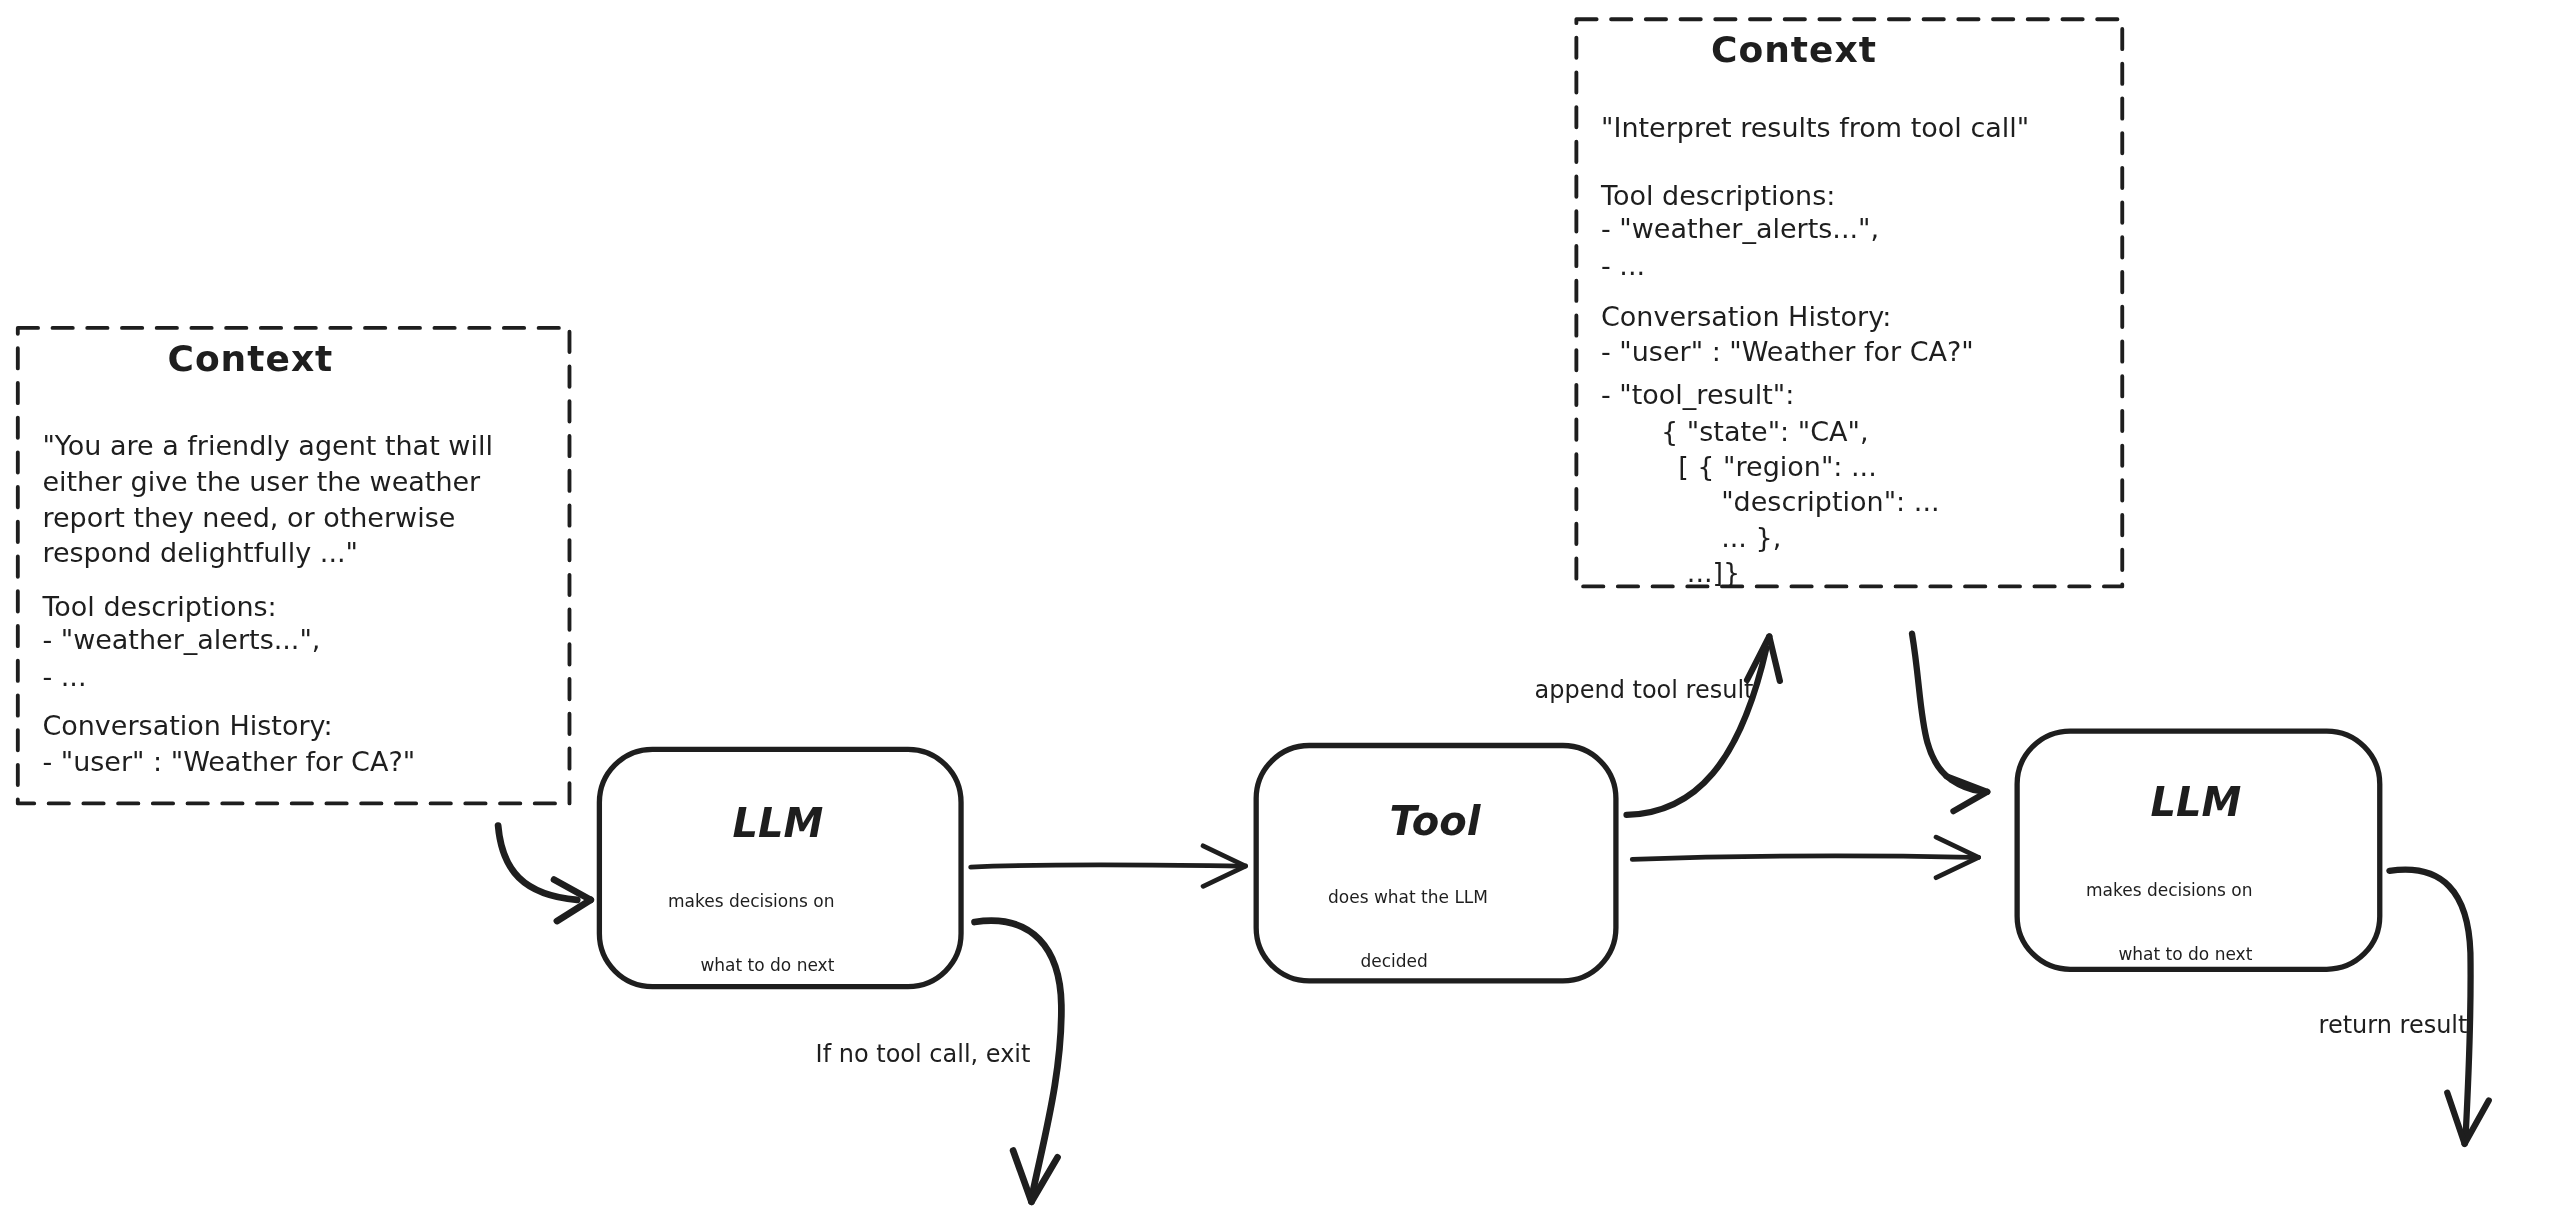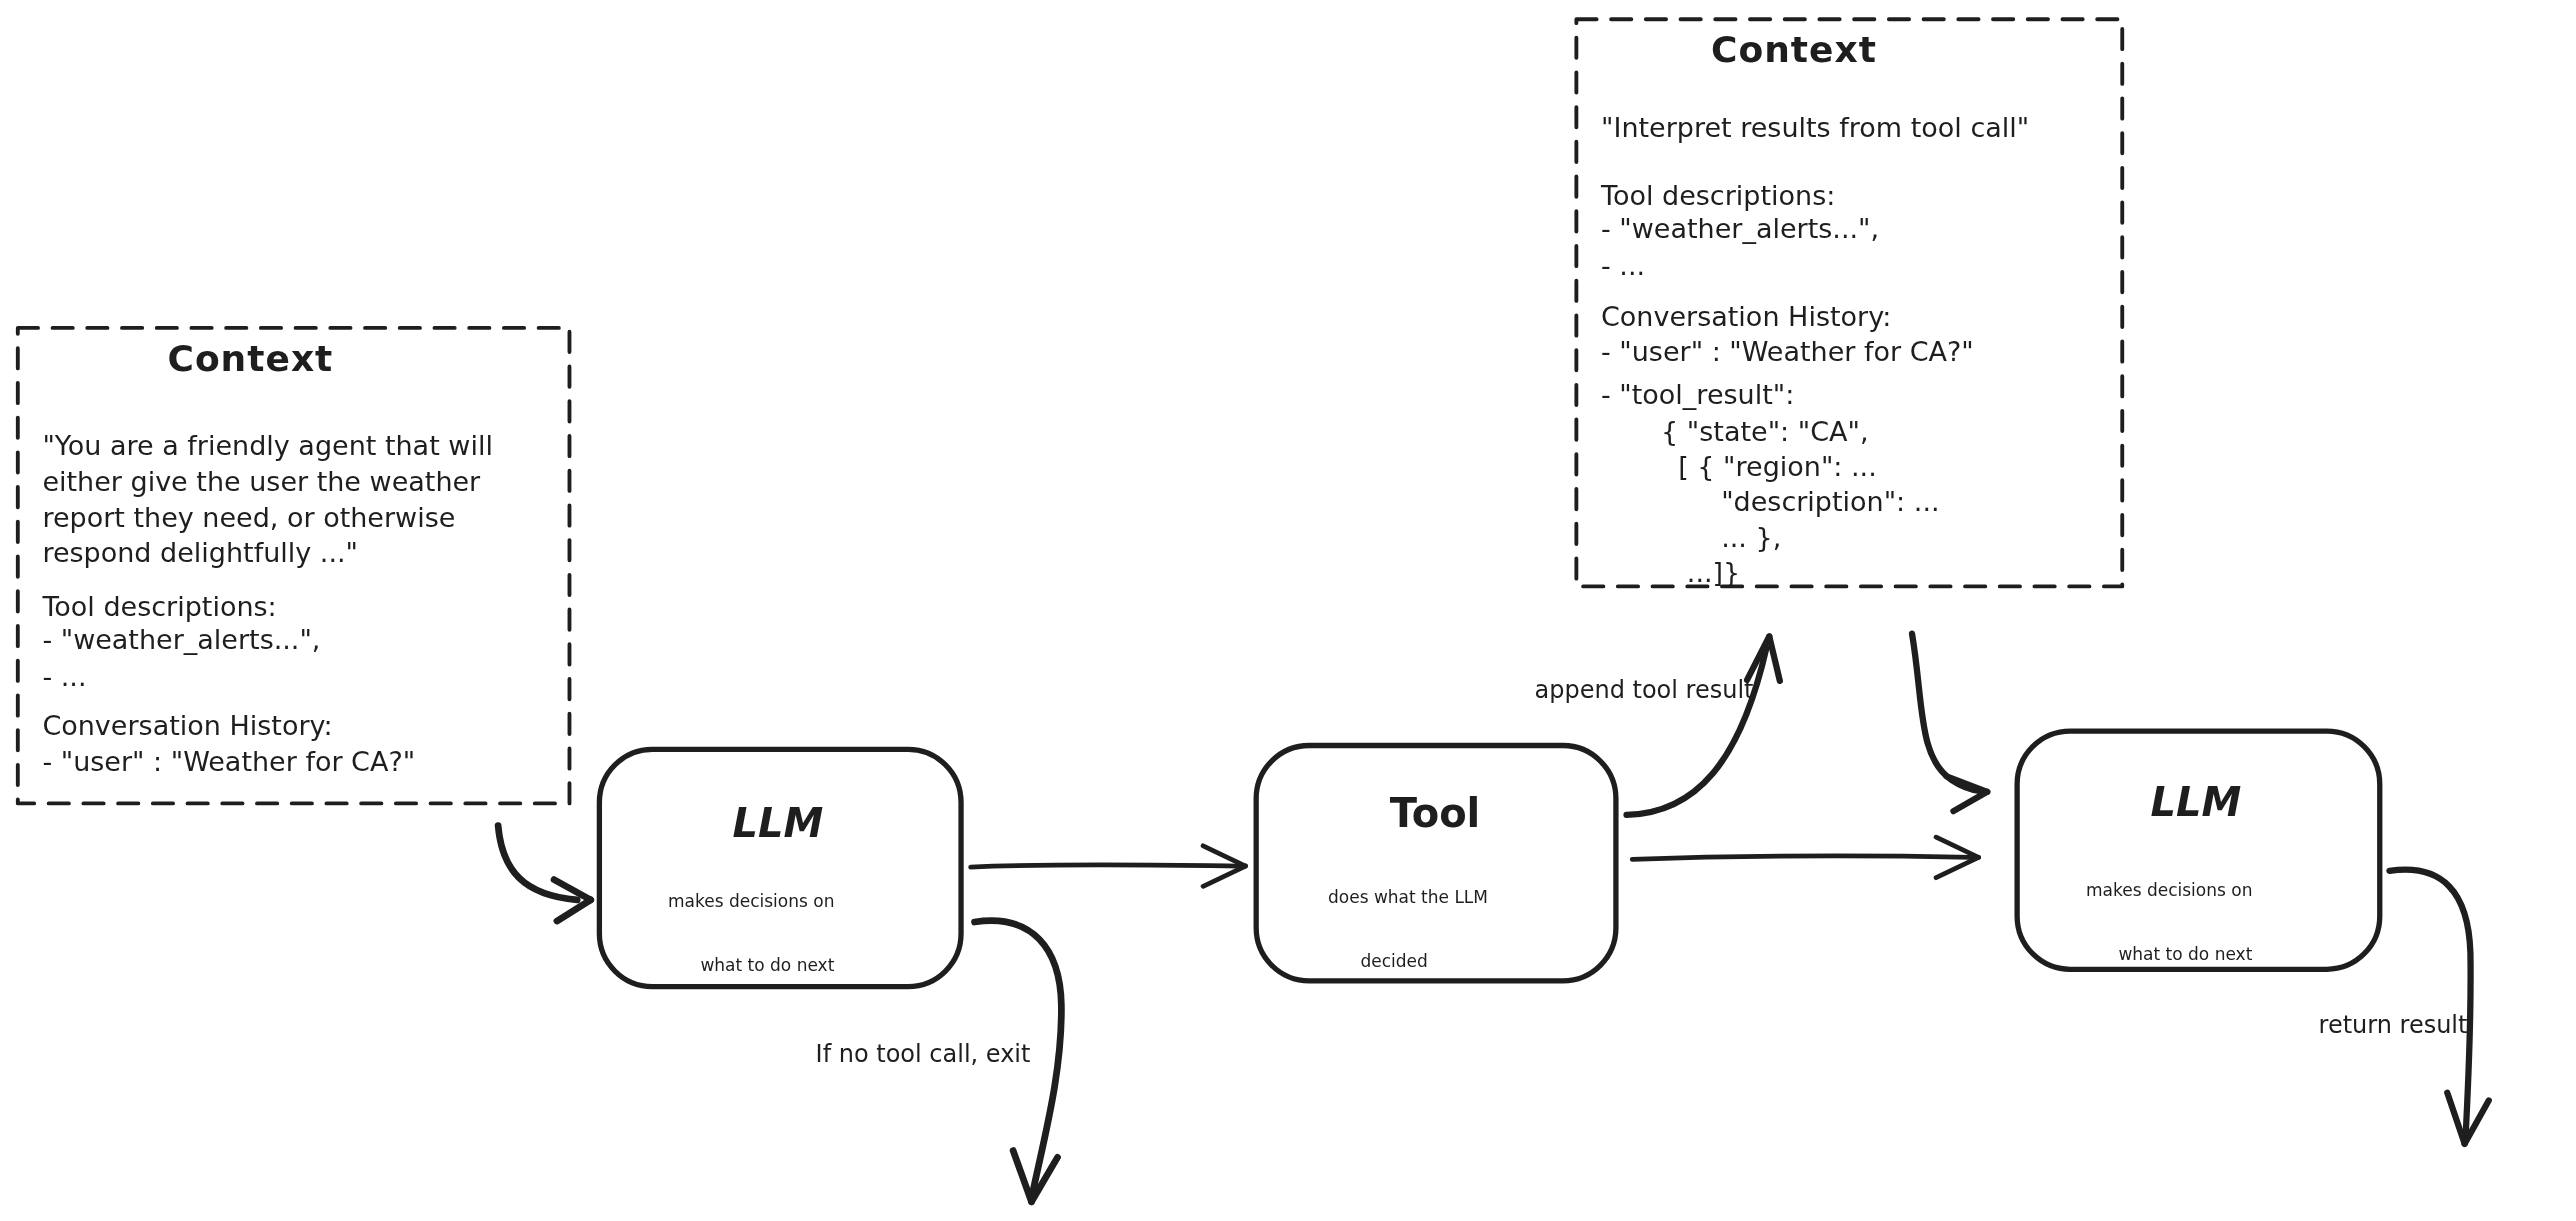--- a/index.html
+++ b/index.html
@@ -154,21 +154,21 @@
     <div class="ctx-line" style="top:537px">          ...]}</div>
   </div>
 
   <div class="node" style="left:599px; top:750px; width:362px; height:237px;">
     <div class="node-title italic" style="left:179px; top:50px;">LLM</div>
     <div class="node-desc" style="left:69px; top:135px;"><span>makes decisions on</span><br>
       <span>what to do next</span></div>
   </div>
 
   <div class="node" style="left:1256px; top:746px; width:360px; height:235px;">
-    <div class="node-title" style="left:179px; top:44px;">Tool</div>
+    <div class="node-title" style="left:179px; top:52px;font-style:italic;">Tool</div>
     <div class="node-desc" style="left:72px; top:135px;"><span>does what the LLM</span><br>
       <span>decided</span></div>
   </div>
 
   <div class="node" style="left:2017px; top:731px; width:363px; height:238px;">
     <div class="node-title italic" style="left:179px; top:48px;">LLM</div>
     <div class="node-desc" style="left:69px; top:143px;"><span>makes decisions on</span><br>
       <span>what to do next</span></div>
   </div>
 

